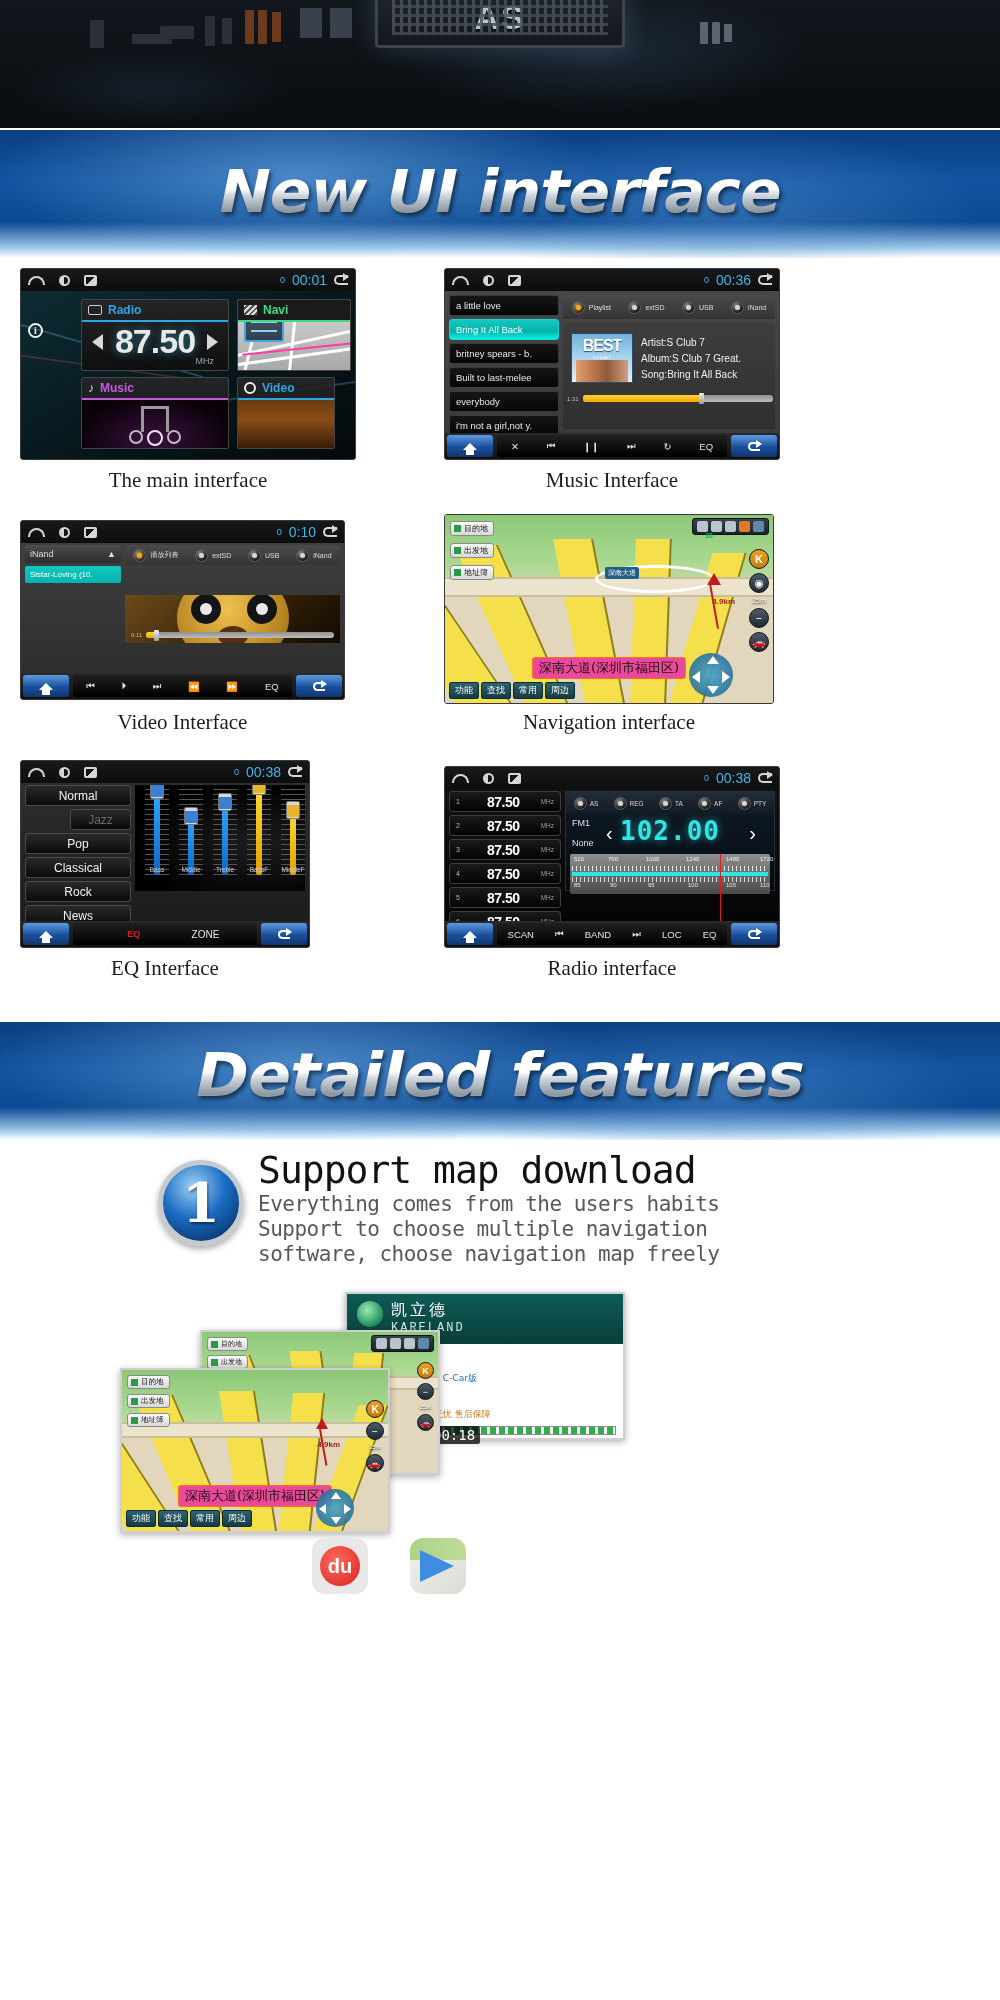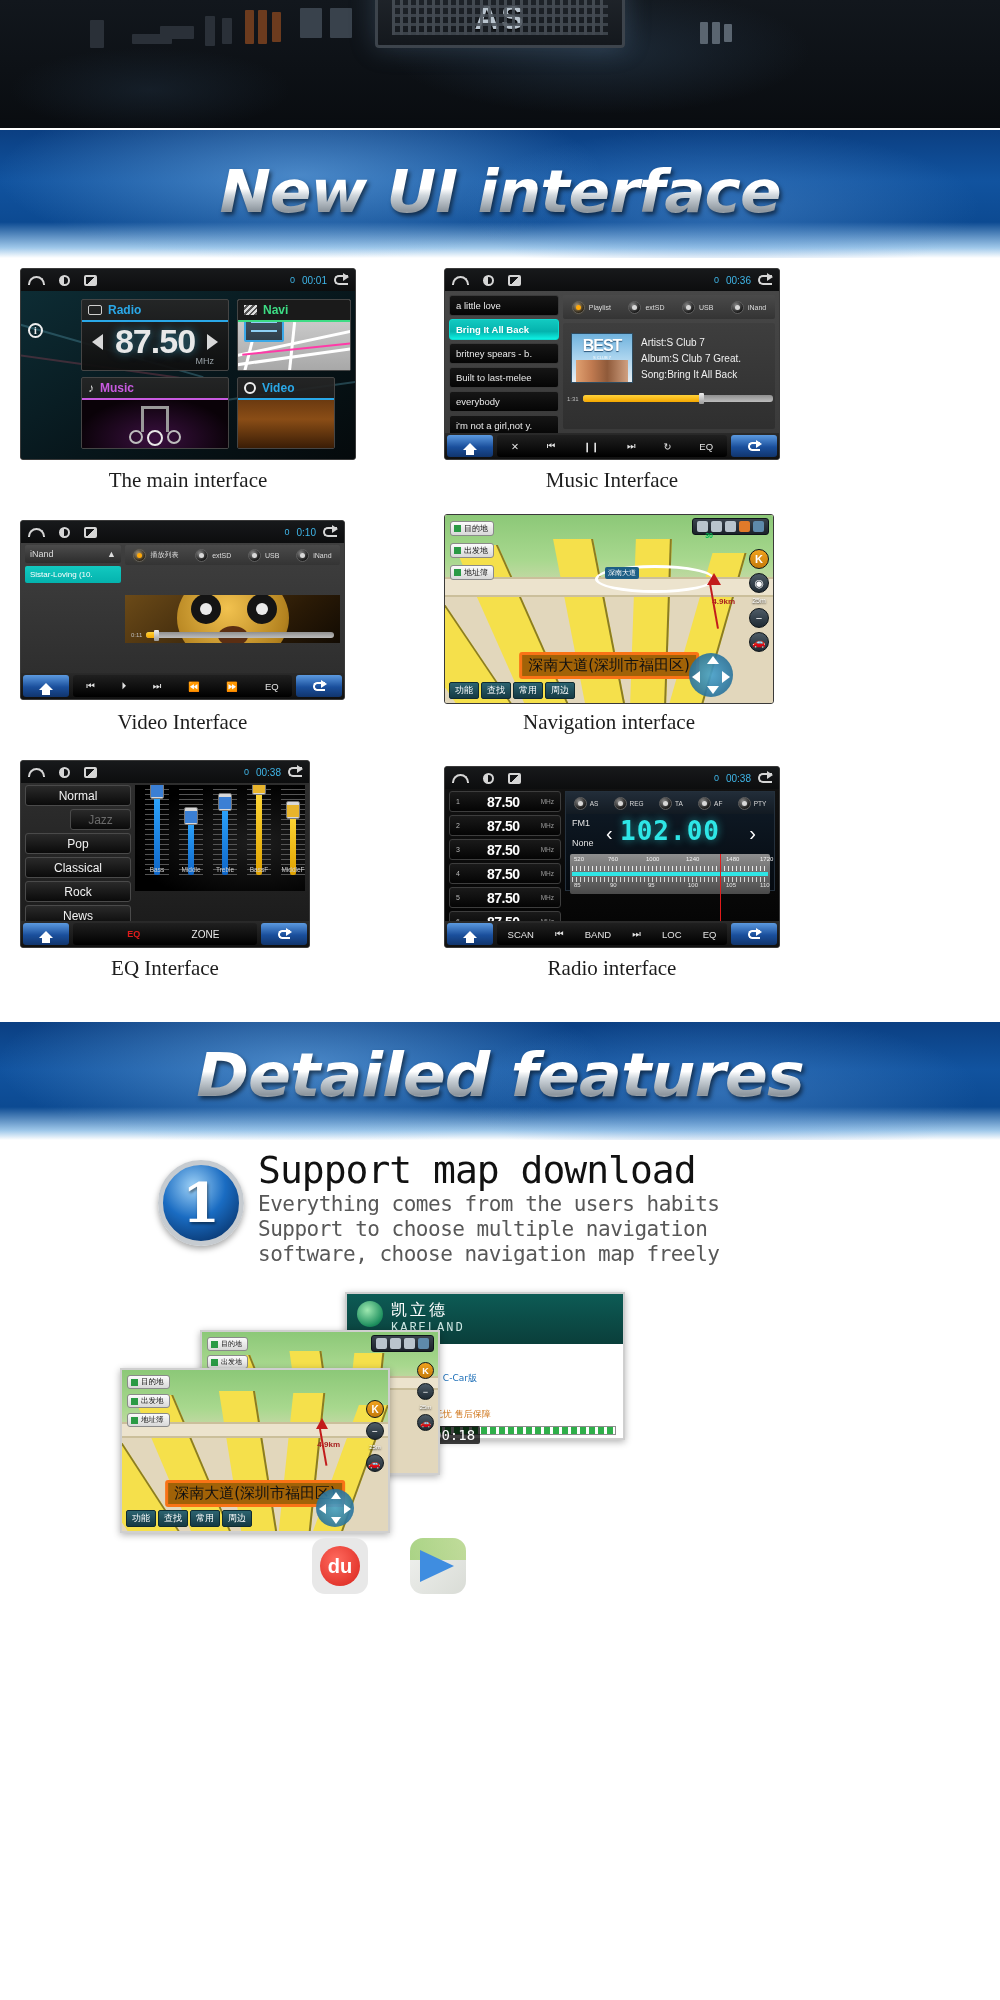--- a/index.html
+++ b/index.html
@@ -71,21 +71,21 @@
     font-size:21px; color:#1d1d1d; font-family:"Liberation Serif", serif;
   }
 
   
   .statusbar{
     position:absolute; left:0; top:0; right:0; height:22px;
     background:linear-gradient(180deg,#17191b,#0c0d0e);
     display:flex; align-items:center; padding:0 7px; gap:14px;
   }
   .sb-right{ margin-left:auto; display:flex; align-items:center; gap:7px; }
-  .sb-time{ color:#3fb6e8; font-size:10px; }
+  .sb-time{ color:#3fb6e8; font-size:14px; }
   .sb-num{ color:#3fb6e8; font-size:9px; }
   .ic-home{ width:17px; height:9px; border:2px solid #d6d6d6; border-bottom:none;
             border-radius:9px 9px 0 0; }
   .ic-contrast{ width:11px; height:11px; border-radius:50%; border:2px solid #d6d6d6;
             background:linear-gradient(90deg,#d6d6d6 50%, transparent 50%); }
   .ic-pic{ width:13px; height:11px; border:2px solid #d6d6d6; border-radius:2px;
             background:linear-gradient(135deg,transparent 55%, #d6d6d6 56%); }
   .ic-back{ width:14px; height:10px; border:2px solid #d6d6d6; border-right:none;
             border-radius:7px 0 0 7px; position:relative; }
   .ic-back::after{ content:""; position:absolute; right:-1px; top:-4px;
@@ -114,21 +114,21 @@
   .arrowL,.arrowR{ position:absolute; top:34px; width:0;height:0; }
   .arrowL{ left:10px; border-right:11px solid #d8d8d8; border-top:8px solid transparent; border-bottom:8px solid transparent; }
   .arrowR{ right:10px; border-left:11px solid #d8d8d8; border-top:8px solid transparent; border-bottom:8px solid transparent; }
 
   
   .musiclist{ position:absolute; left:4px; top:26px; width:110px; }
   .song{ height:21px; margin-bottom:3px; border-radius:3px; border:1px solid #3b3b3b;
     background:linear-gradient(180deg,#161616,#050505); color:#e9e9e9;
     font-size:9.5px; display:flex; align-items:center; padding-left:6px; }
   .song.sel{ background:linear-gradient(180deg,#12c9c0,#04b3ae 60%,#0ef0e2);
-    color:#fff; border-color:#0ddad0;font-weight:bold; }
+    color:#fff; border-color:#0ddad0; }
   .srcbar{ position:absolute; left:118px; top:26px; right:4px; height:24px;
     background:linear-gradient(180deg,#4a4a4a,#343434); border-radius:2px;
     display:flex; align-items:center; justify-content:space-around; }
   .src{ display:flex; align-items:center; gap:4px; color:#ddd; font-size:7px; }
   .led{ width:13px; height:13px; border-radius:50%;
     background:radial-gradient(circle at 35% 30%,#888,#1b1b1b 70%);
     border:1px solid #5e5e5e; display:flex; align-items:center; justify-content:center; }
   .led i{ width:5px; height:5px; border-radius:50%; background:#d8d8d8; display:block; }
   .led.on i{ background:#ffa90a; box-shadow:0 0 5px #ffae1a; }
   .albumart{ position:absolute; left:126px; top:60px; width:62px; height:50px;
@@ -194,22 +194,22 @@
   .navbtn{ position:absolute; left:5px; display:flex; align-items:center; gap:3px;
     background:linear-gradient(180deg,#fbfbfb,#d8d8d8); border:1px solid #8a8a8a;
     border-radius:3px; padding:1px 5px 1px 3px; font-size:8px; color:#111;
     font-family:"DejaVu Sans",sans-serif; }
   .navbtn .sq{ width:7px; height:7px; background:#2a9a45; display:block; }
   .navbottom{ position:absolute; left:4px; bottom:4px; display:flex; gap:2px; }
   .navbottom span{ background:linear-gradient(180deg,#2c6370,#153a44);
     border:1px solid #0e2b33; color:#fff; font-size:9px; padding:1px 5px;
     border-radius:2px; font-family:"DejaVu Sans",sans-serif; }
   .navlabel{ position:absolute; left:50%; transform:translateX(-50%); bottom:24px;
-    background:#a16207; border:3px solid #f97316; border-radius:3px; padding:1px 6px;
-    font-size:15px; color:#111; font-family:"DejaVu Sans",sans-serif; white-space:nowrap; }
+    background:#ec4899; border:1px solid #f97316; border-radius:3px; padding:1px 6px;
+    font-size:13px; color:#111; font-family:"DejaVu Sans",sans-serif; white-space:nowrap; }
   .navright{ position:absolute; right:4px; display:flex; flex-direction:column; gap:4px; align-items:center; }
   .rndbtn{ width:20px; height:20px; border-radius:50%;
     background:linear-gradient(180deg,#4d5b66,#1f2a33); border:1px solid #0d1418;
     color:#fff; font-size:11px; display:flex; align-items:center; justify-content:center; }
   .navtop{ position:absolute; right:4px; top:3px; display:flex; gap:3px; align-items:center;
     background:linear-gradient(180deg,#39424c,#1b222a); border:1px solid #0d1319;
     border-radius:3px; padding:2px 4px; }
   .navtop i{ width:11px; height:11px; background:#b9c4cd; border-radius:2px; display:block; }
   .dpad{ position:absolute; right:40px; bottom:6px; width:44px; height:44px; }
   .dpad .ring{ position:absolute; inset:0; border-radius:50%;

